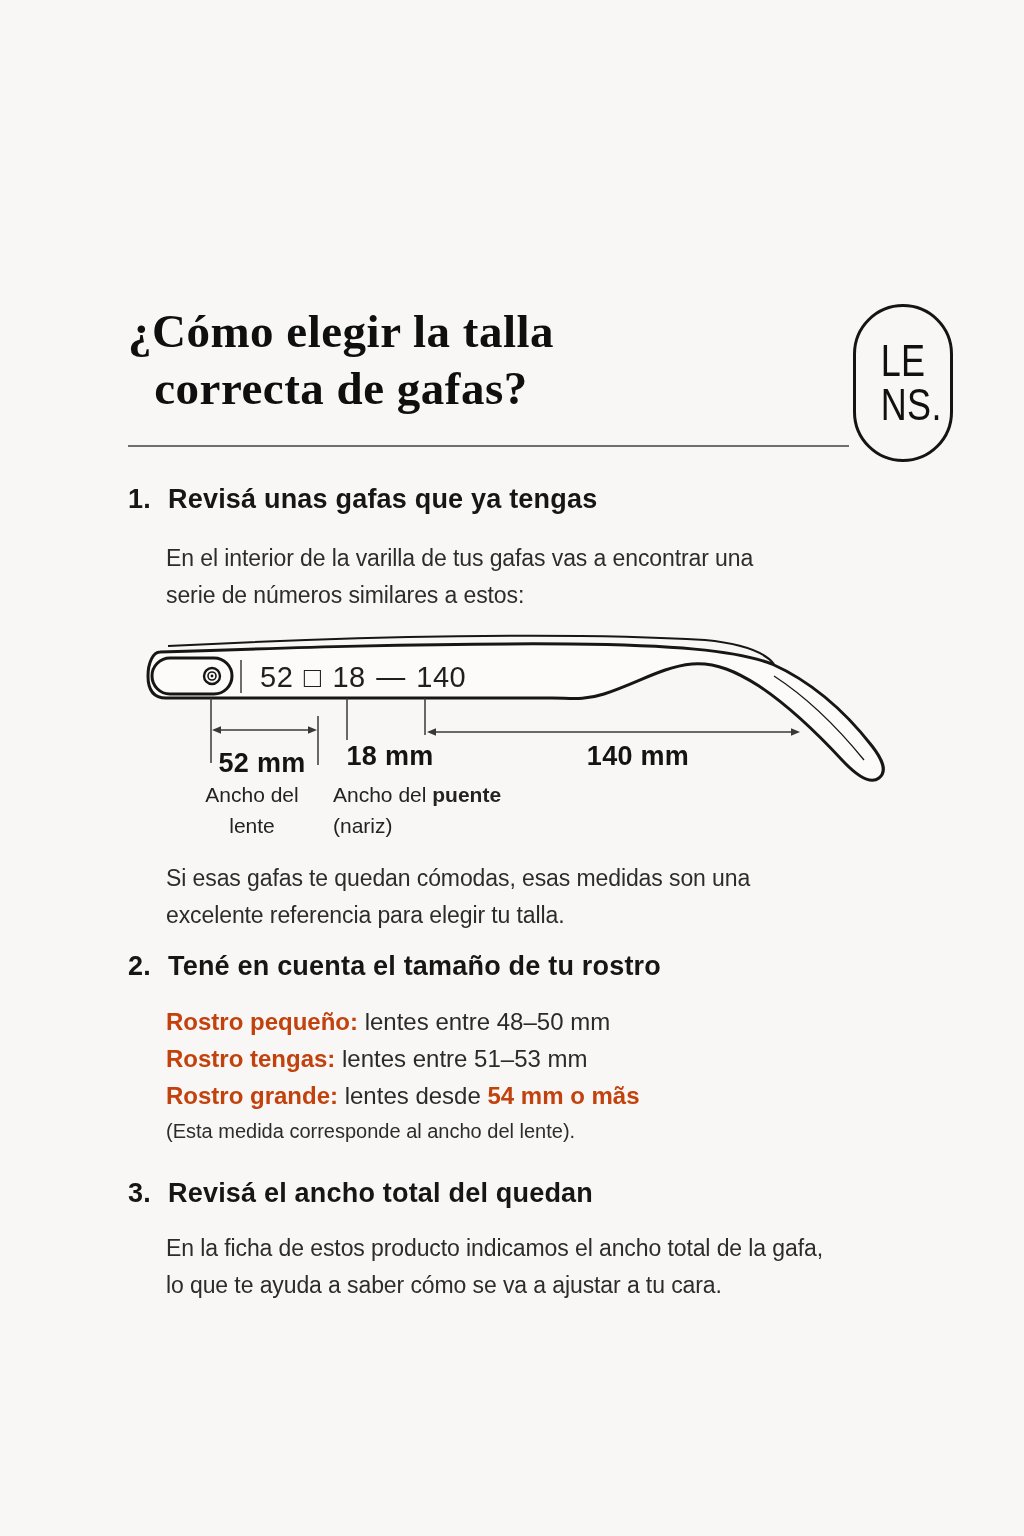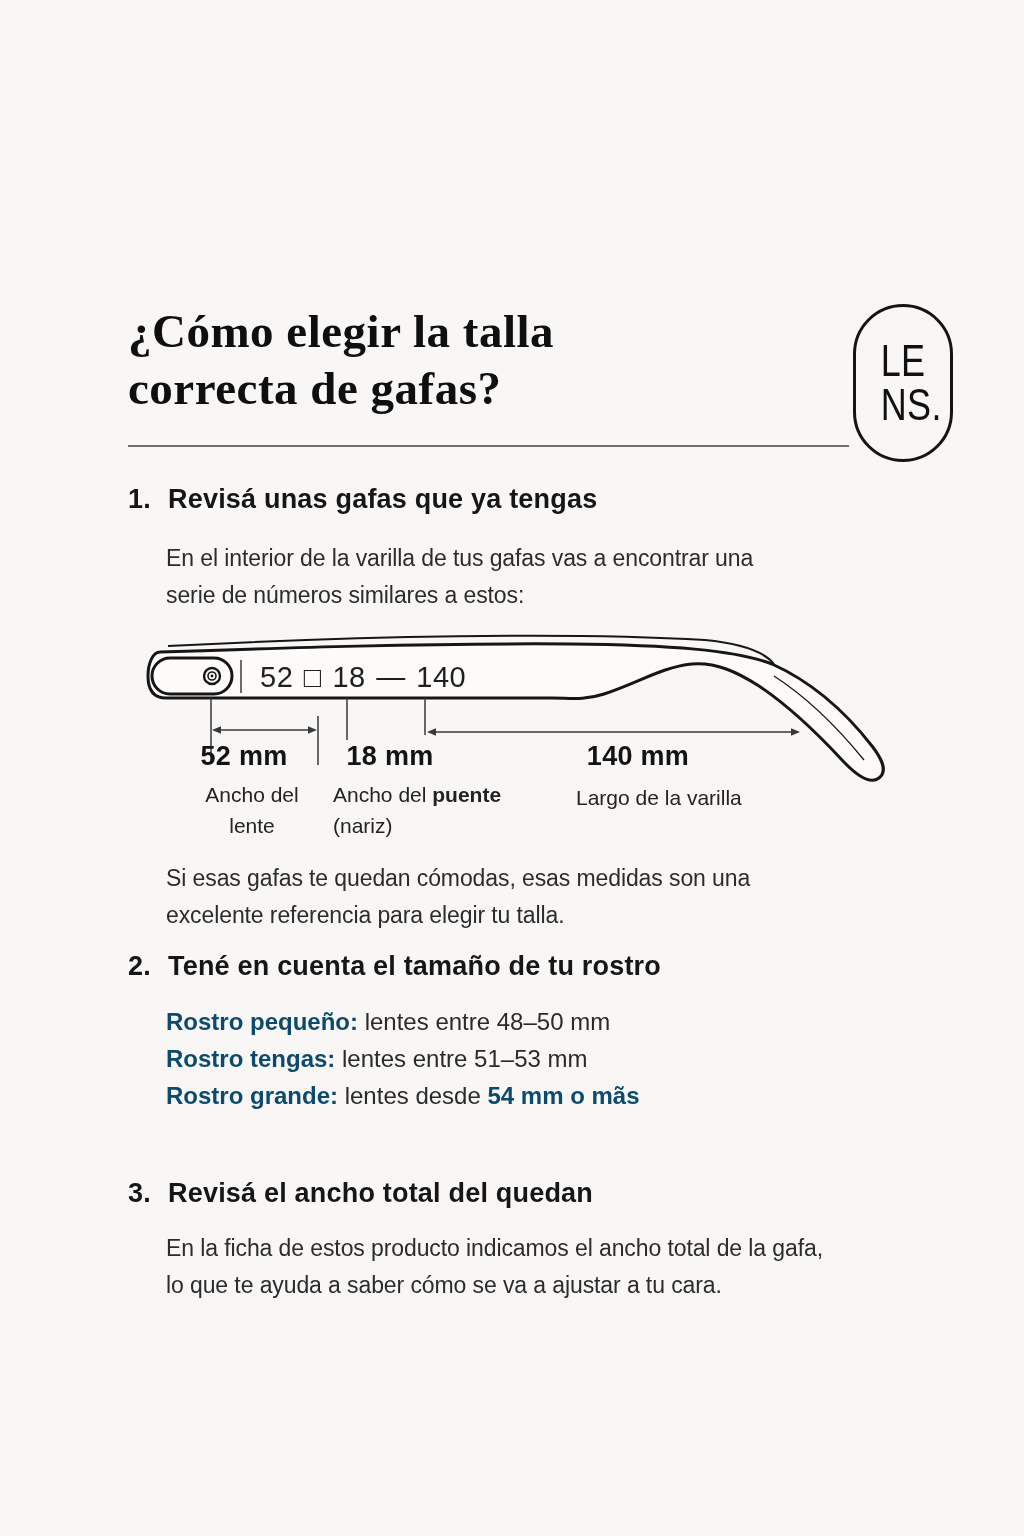--- a/index.html
+++ b/index.html
@@ -3,21 +3,21 @@
 <meta charset="utf-8">
 <style>
   * { margin:0; padding:0; box-sizing:border-box; }
   html,body { width:1024px; height:1536px; }
   body { font-family:"Liberation Sans", sans-serif; background:#f8f7f5; }
   .page { position:relative; width:1024px; height:1536px; background:#f8f7f5; overflow:hidden; }
 
   
   .title { position:absolute; left:128px; top:303px; font-family:"Liberation Serif", serif;
            font-weight:700; font-size:47px; line-height:57px; color:#0f0f0f; letter-spacing:0.5px; }
-  .title span { display:block; }
+  .title span { display:block;text-align:center; }
   .logo { position:absolute; left:853px; top:304px; width:100px; height:158px;
           border:3px solid #141414; border-radius:52px; display:flex; align-items:center; justify-content:flex-end; }
   .logo-text { font-size:45px; line-height:44px; color:#101010; letter-spacing:0.5px;
                transform:scaleX(0.80); transform-origin:50% 50%; text-align:left; }
   .logo-text span { display:block; }
   .title-rule { position:absolute; left:128px; top:445px; width:721px; height:2px; background:#6f6f6f; }
 
   
   .sec-heading { position:absolute; left:128px; font-size:27px; font-weight:700; color:#161616; letter-spacing:0.2px; }
   .sec-num { display:inline-block; width:40px; }
@@ -27,31 +27,31 @@
   .para { position:absolute; left:166px; font-size:23px; line-height:37px; color:#2c2c2c; letter-spacing:-0.1px; }
   .para span { display:block; }
   #para-intro { top:540px; } #para-outro { top:860px; } #para-sec3 { top:1230px; }
 
   
   .diagram-svg { position:absolute; left:140px; top:610px; width:820px; height:250px; }
   .temple-marking { position:absolute; left:260px; top:661px; font-size:29px; color:#1f1f1f;
                     letter-spacing:0.5px; word-spacing:2px; white-space:nowrap; }
   .dim-value { position:absolute; top:741px; font-size:27px; font-weight:700; color:#141414;
                text-align:center; letter-spacing:0.3px; white-space:nowrap; }
-  #dim-52 { left:179px; width:130px; } #dim-18 { left:330px; width:120px; } #dim-140 { left:576px; width:124px; }
+  #dim-52 { left:197px; width:130px;margin-top:7px; } #dim-18 { left:330px; width:120px; } #dim-140 { left:576px; width:124px; }
   .dim-caption { position:absolute; top:779px; font-size:21px; line-height:31px; color:#232323; }
   #cap-lens { left:186px; width:132px; text-align:center; white-space:pre-line; }
   #cap-bridge { left:333px; width:230px; }
   #cap-bridge .bold { font-weight:700; }
   #cap-bridge span.l2 { display:block; }
   #cap-temple { left:576px; width:240px; top:782px; }
 
   
   .face-list { position:absolute; left:166px; top:1003px; font-size:24px; line-height:37px; color:#2a2a2a; }
-  .face-list b { font-weight:700; color:#0c4a6e; }
+  .face-list b { font-weight:700; color:#c2410c; }
   .note { position:absolute; left:166px; top:1120px; font-size:20px; color:#2c2c2c; }
 </style>
 </head>
 <body>
 
 <div class="page">
 
   <h1 class="title">
     <span>¿Cómo elegir la talla</span>
     <span>correcta de gafas?</span>
@@ -111,37 +111,37 @@
   <div class="dim-value" id="dim-52">52 mm</div>
   <div class="dim-value" id="dim-18">18 mm</div>
   <div class="dim-value" id="dim-140">140 mm</div>
 
   <div class="dim-caption" id="cap-lens">Ancho del
 lente</div>
   <div class="dim-caption" id="cap-bridge">
     <span>Ancho del </span><span class="bold">puente</span>
     <span class="l2">(nariz)</span>
   </div>
-  <div class="dim-caption" id="cap-temple">Largo de la varilla</div>
 
   <p class="para" id="para-outro">
     <span>Si esas gafas te quedan cómodas, esas medidas son una</span>
     <span>excelente referencia para elegir tu talla.</span>
   </p>
 
   <h2 class="sec-heading" id="sec2-heading">
     <span class="sec-num">2.</span><span>Tené en cuenta el tamaño de tu rostro</span>
   </h2>
 
   <div class="face-list">
     <div><b>Rostro pequeño:</b><span> lentes entre 48–50 mm</span><b></b></div>
     <div><b>Rostro tengas:</b><span> lentes entre 51–53 mm</span><b></b></div>
     <div><b>Rostro grande:</b><span> lentes desde </span><b>54 mm o mãs</b></div>
   </div>
 
+  <div class="note">(Esta medida corresponde al ancho del lente).</div>
 
   <h2 class="sec-heading" id="sec3-heading">
     <span class="sec-num">3.</span><span>Revisá el ancho total del quedan</span>
   </h2>
 
   <p class="para" id="para-sec3">
     <span>En la ficha de estos producto indicamos el ancho total de la gafa,</span>
     <span>lo que te ayuda a saber cómo se va a ajustar a tu cara.</span>
   </p>
 

